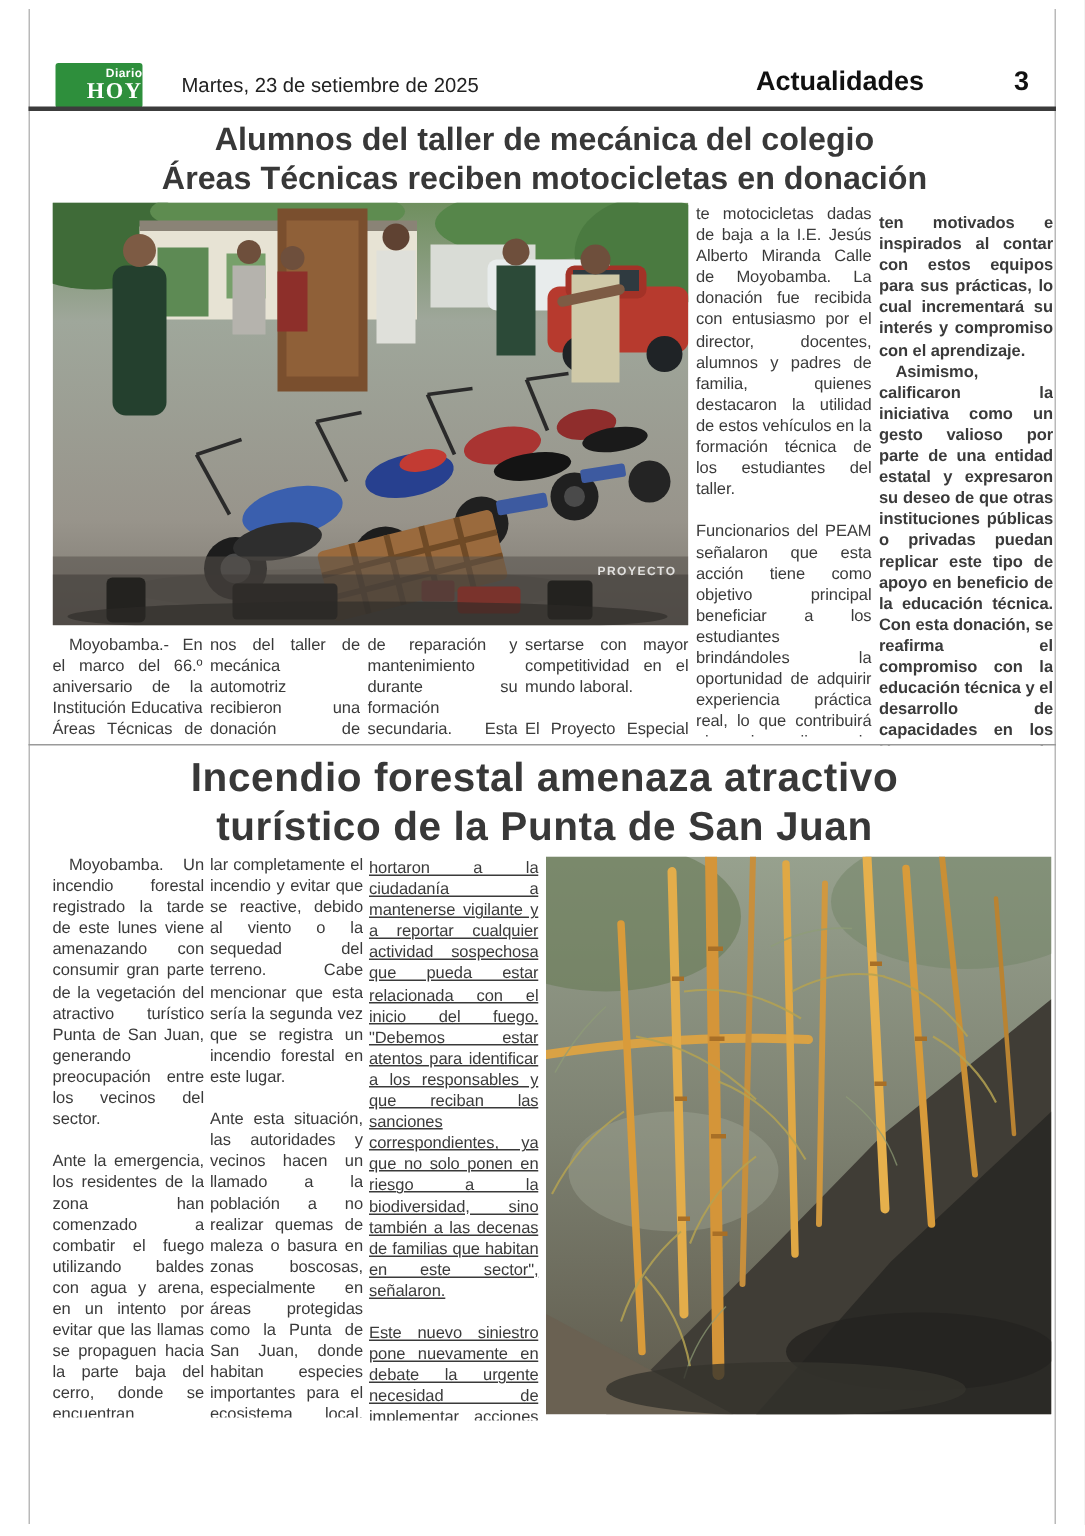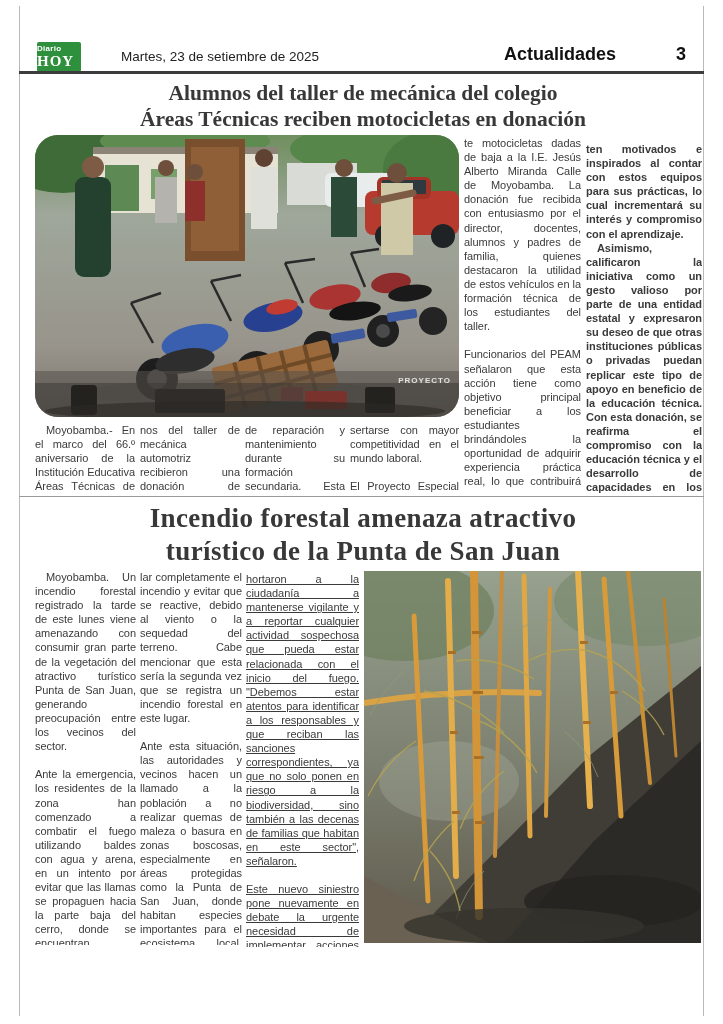--- a/index.html
+++ b/index.html
@@ -3,52 +3,52 @@
 <meta charset="utf-8">
 <style>
   html,body{margin:0;padding:0;background:#e9e9e9;}
   .page{position:relative;width:723px;height:1024px;background:#ffffff;margin:0 auto;
         font-family:"Liberation Sans",sans-serif;overflow:hidden;}
   .frame-line{position:absolute;top:6px;bottom:8px;width:1px;background:#b9b9b9;}
   .frame-left{left:19px;}
   .frame-right{left:703px;}
 
   
-  .logo{position:absolute;left:37px;top:42px;width:44px;height:30px;background:#2e8f3c;
-        color:#fff;text-align:left;border-radius:2px;}
+  .logo{position:absolute;left:37px;top:42px;width:58px;height:30px;background:#2e8f3c;
+        color:#fff;text-align:right;border-radius:2px;}
   .logo .small{display:block;font-size:8px;font-weight:bold;line-height:9px;padding-top:2px;letter-spacing:.3px;}
   .logo .big{display:block;font-family:"Liberation Serif",serif;font-weight:bold;font-size:15px;line-height:17px;letter-spacing:1px;}
   .date{position:absolute;left:104px;top:49px;font-size:13.5px;color:#222;margin-left:17px;}
   .section{position:absolute;left:470px;top:44px;width:180px;text-align:center;font-size:18px;font-weight:bold;color:#111;}
   .pagenum{position:absolute;left:676px;top:44px;font-size:18px;font-weight:bold;color:#111;}
   .header-rule{position:absolute;left:19px;top:71px;width:685px;height:3px;background:#3c3c3c;}
 
   
-  .headline{position:absolute;left:30px;width:666px;text-align:center;color:#383838;font-weight:bold;font-family:Liberation Serif, serif;}
+  .headline{position:absolute;left:30px;width:666px;text-align:center;color:#383838;font-weight:bold;}
   .hl1{top:80px;font-size:21.5px;line-height:26px;}
   .hl2{top:502px;font-size:27px;line-height:33px;letter-spacing:.4px;}
   .headline span{display:block;}
 
   
   .col{position:absolute;font-size:11px;line-height:14.1px;color:#3a3a3a;text-align:justify;
        white-space:pre-line;letter-spacing:-0.05px;overflow:hidden;}
   .a1c1{left:35px; top:423px;width:100px;height:70px;}
   .a1c2{left:140px;top:423px;width:100px;height:70px;}
   .a1c3{left:245px;top:423px;width:100px;height:70px;}
   .a1c4{left:350px;top:423px;width:109px;height:70px;}
   .a1c5{left:464px;top:136px;width:117px;height:355px;}
   .a1c6{left:586px;top:142px;width:116px;height:355px;font-weight:bold;}
   .a2c1{left:35px; top:570px;width:101px;height:375px;}
   .a2c2{left:140px;top:570px;width:102px;height:375px;}
   .a2c3{left:246px;top:572px;width:113px;height:375px;text-decoration:underline;}
 
   .divider{position:absolute;left:19px;top:496px;width:685px;height:1px;background:#9a9a9a;}
 
   
-  .photo1{position:absolute;left:35px;top:135px;width:424px;height:282px;overflow:hidden;border-radius:23px;}
+  .photo1{position:absolute;left:35px;top:135px;width:424px;height:282px;overflow:hidden;}
   .photo2{position:absolute;left:364px;top:571px;width:337px;height:372px;overflow:hidden;}
   .photo1 svg,.photo2 svg{display:block;width:100%;height:100%;}
   .watermark{position:absolute;right:8px;bottom:32px;color:rgba(255,255,255,.8);
              font-size:8px;font-weight:bold;letter-spacing:1px;}
 
   
   .banner{position:absolute;left:37px;top:950px;width:650px;height:33px;background:#3aa64c;
           color:#fff;font-size:17.5px;font-weight:bold;text-align:center;line-height:33px;}
 </style>
 </head>

